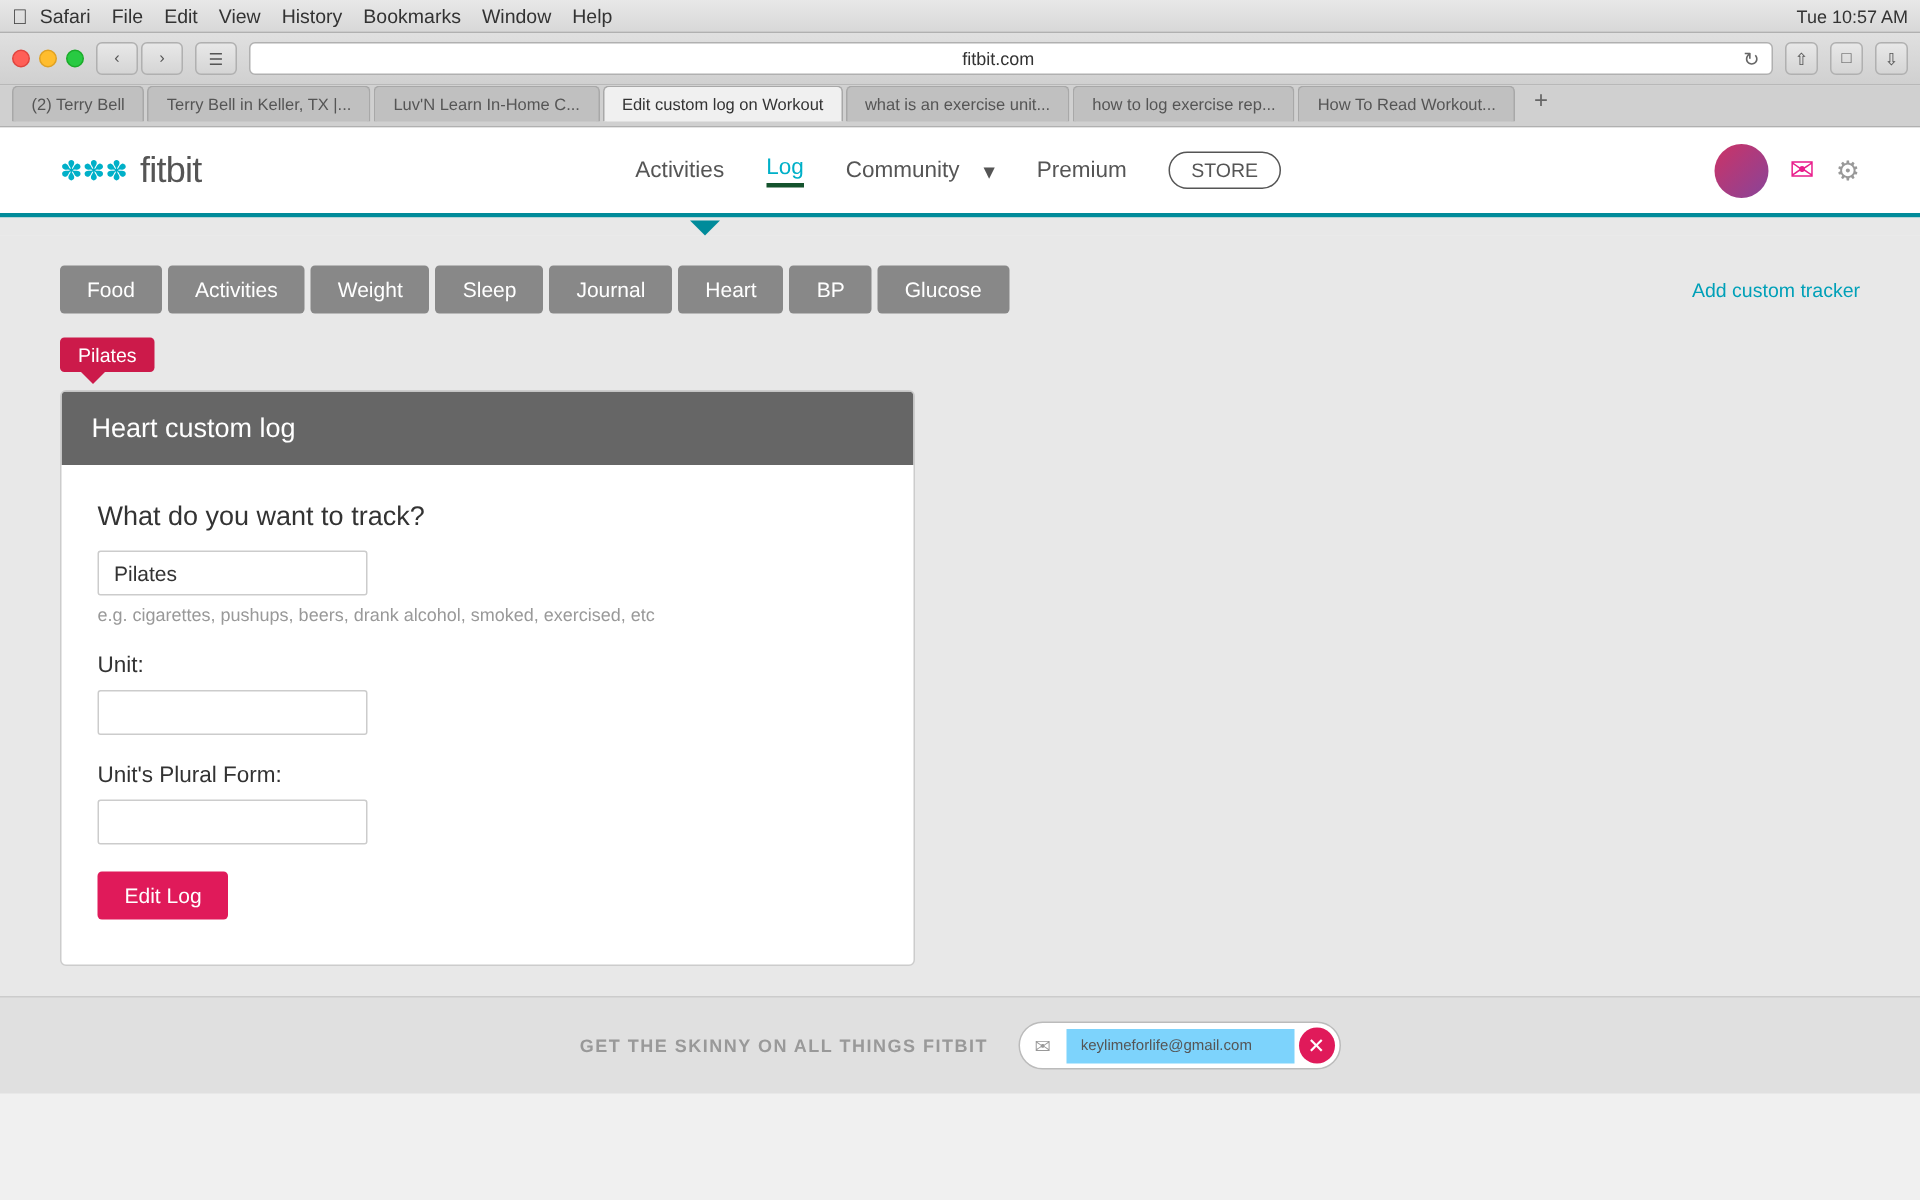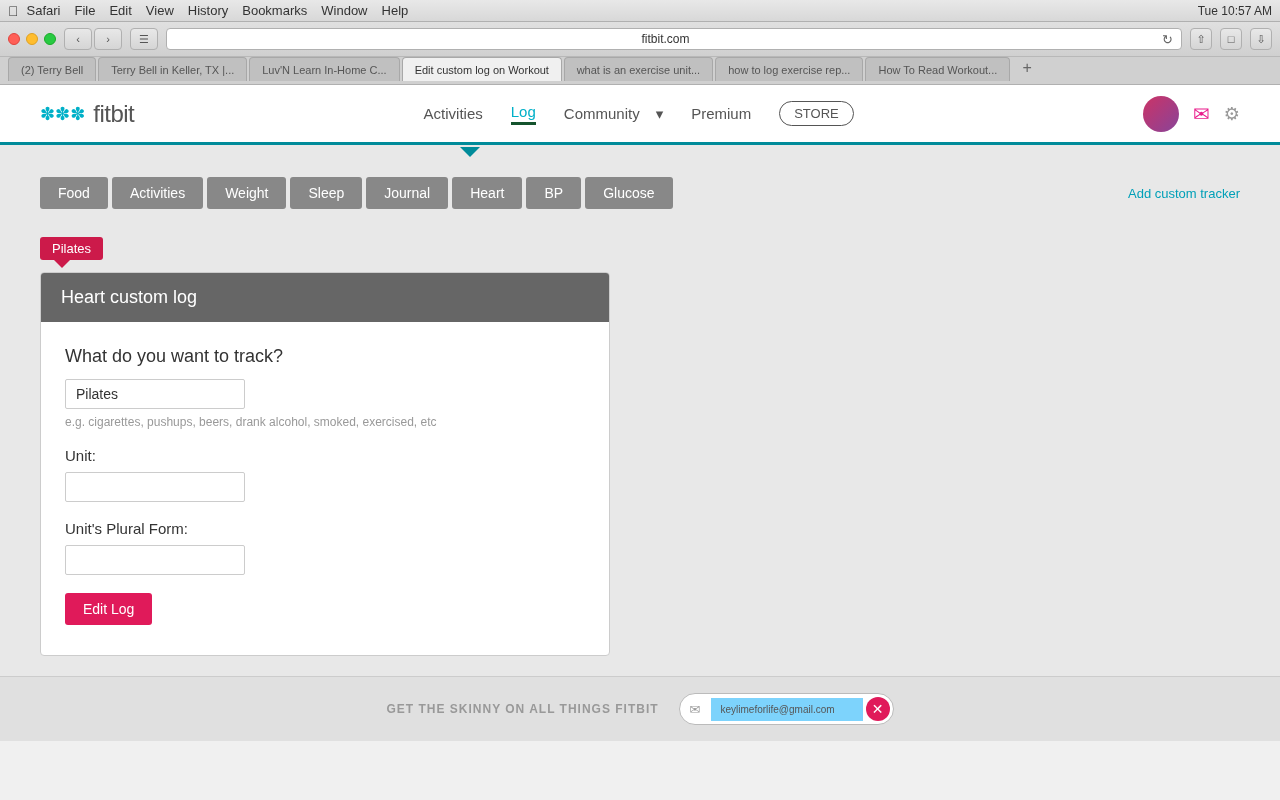--- a/index.html
+++ b/index.html
@@ -102,21 +102,21 @@
     .gear-icon { color: #999; font-size: 18px; cursor: pointer; }
 
     
     .page-content {
       background: #e8e8e8;
       min-height: 500px;
       padding: 20px 40px;
     }
 
     
-    .log-tabs { display: flex; gap: 4px; margin-bottom: 28px; align-items: center; }
+    .log-tabs { display: flex; gap: 4px; margin-bottom: 16px; align-items: center; }
     .log-tab {
       padding: 8px 18px; background: #888; color: white;
       border: none; border-radius: 3px; font-size: 14px; cursor: pointer;
       font-weight: 400;
     }
     .add-custom { margin-left: auto; color: #00a0b8; font-size: 13px; cursor: pointer; text-decoration: none; }
 
     
     .pilates-badge-container { margin-bottom: 12px; }
     .pilates-badge {

